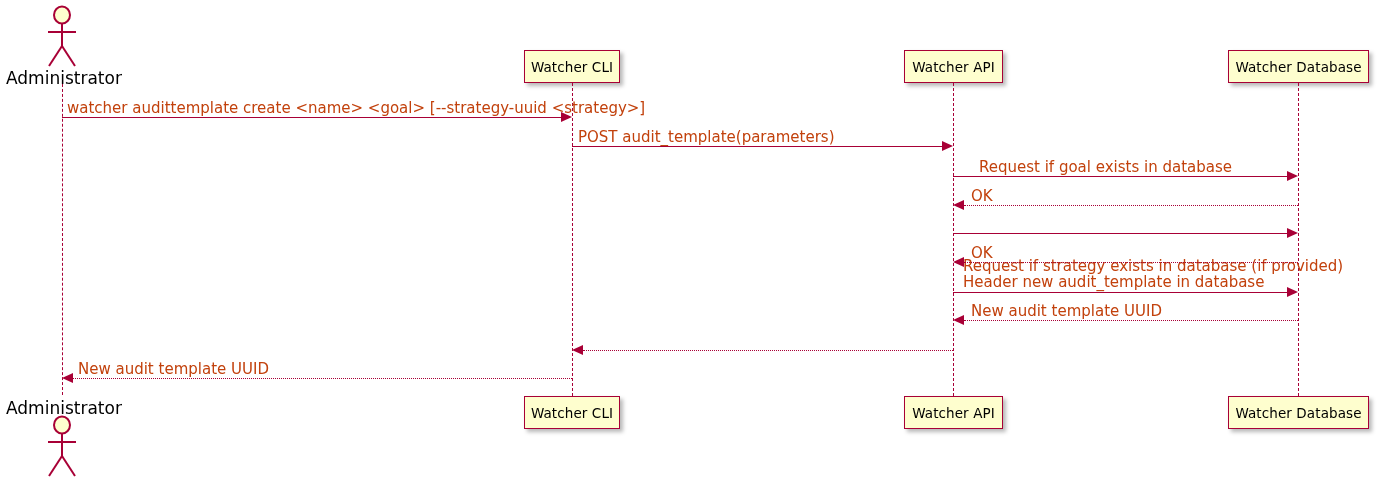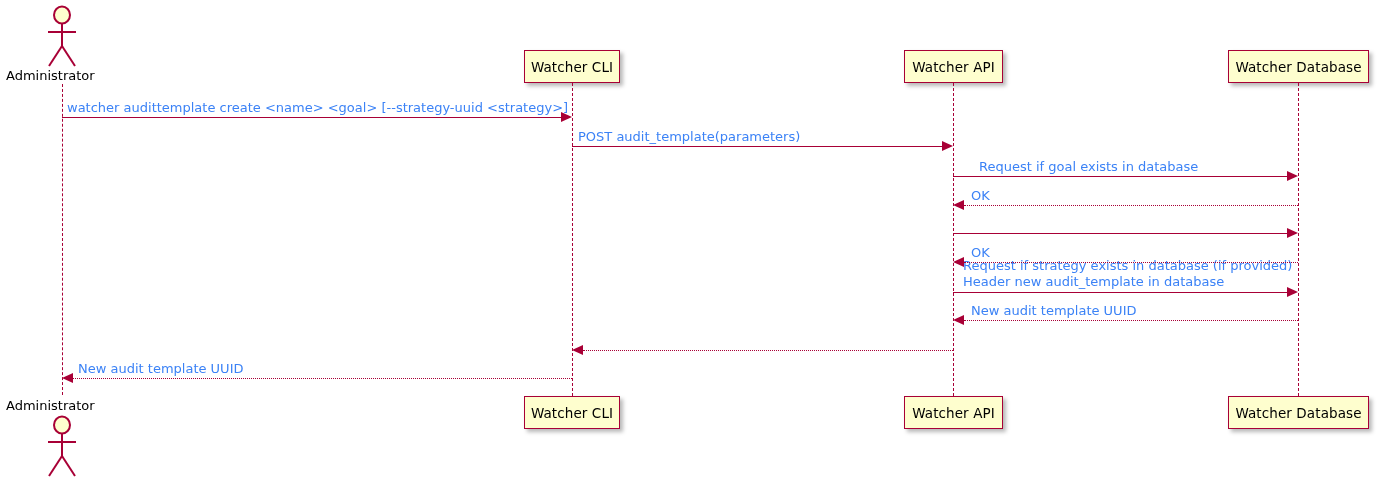--- a/index.html
+++ b/index.html
@@ -26,41 +26,41 @@
     display: flex;
     align-items: center;
     justify-content: center;
     font-size: 13.5px;
     color: #000000;
     letter-spacing: 0.1px;
     white-space: nowrap;
   }
   .actor-label {
     position: absolute;
-    font-size: 13px;
+    font-size: 17px;
     color: #000000;
     white-space: nowrap;
   }
   .lifeline {
     position: absolute;
     width: 0;
     border-left: 1.5px dashed #A80036;
   }
   .msg-line {
     position: absolute;
     height: 0;
     border-top: 1.5px solid #A80036;
   }
   .msg-line.dotted {
     border-top: 1.5px dotted #A80036;
   }
   .msg-label {
     position: absolute;
-    font-size: 13px;
-    color: #3b82f6;
+    font-size: 15px;
+    color: #c2410c;
     white-space: nowrap;
     line-height: 1;
     text-align: right;
   }
   .arrowhead {
     position: absolute;
     width: 0;
     height: 0;
   }
   .arrowhead.right {

